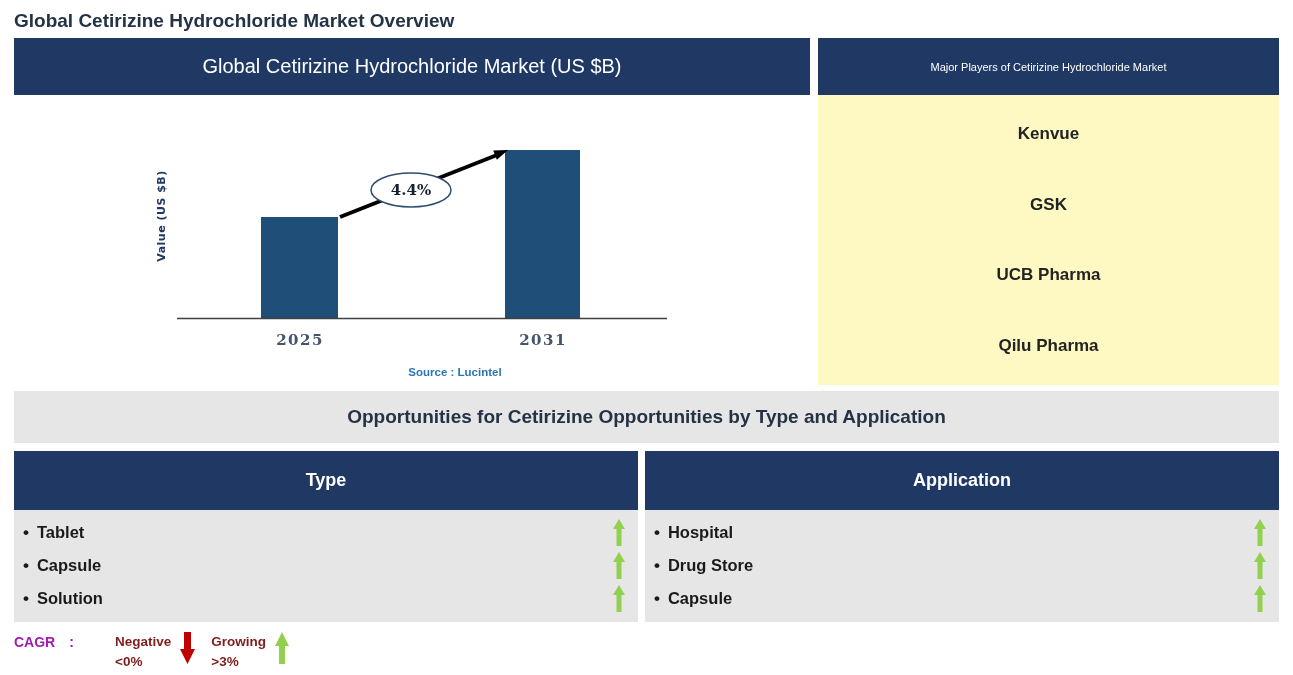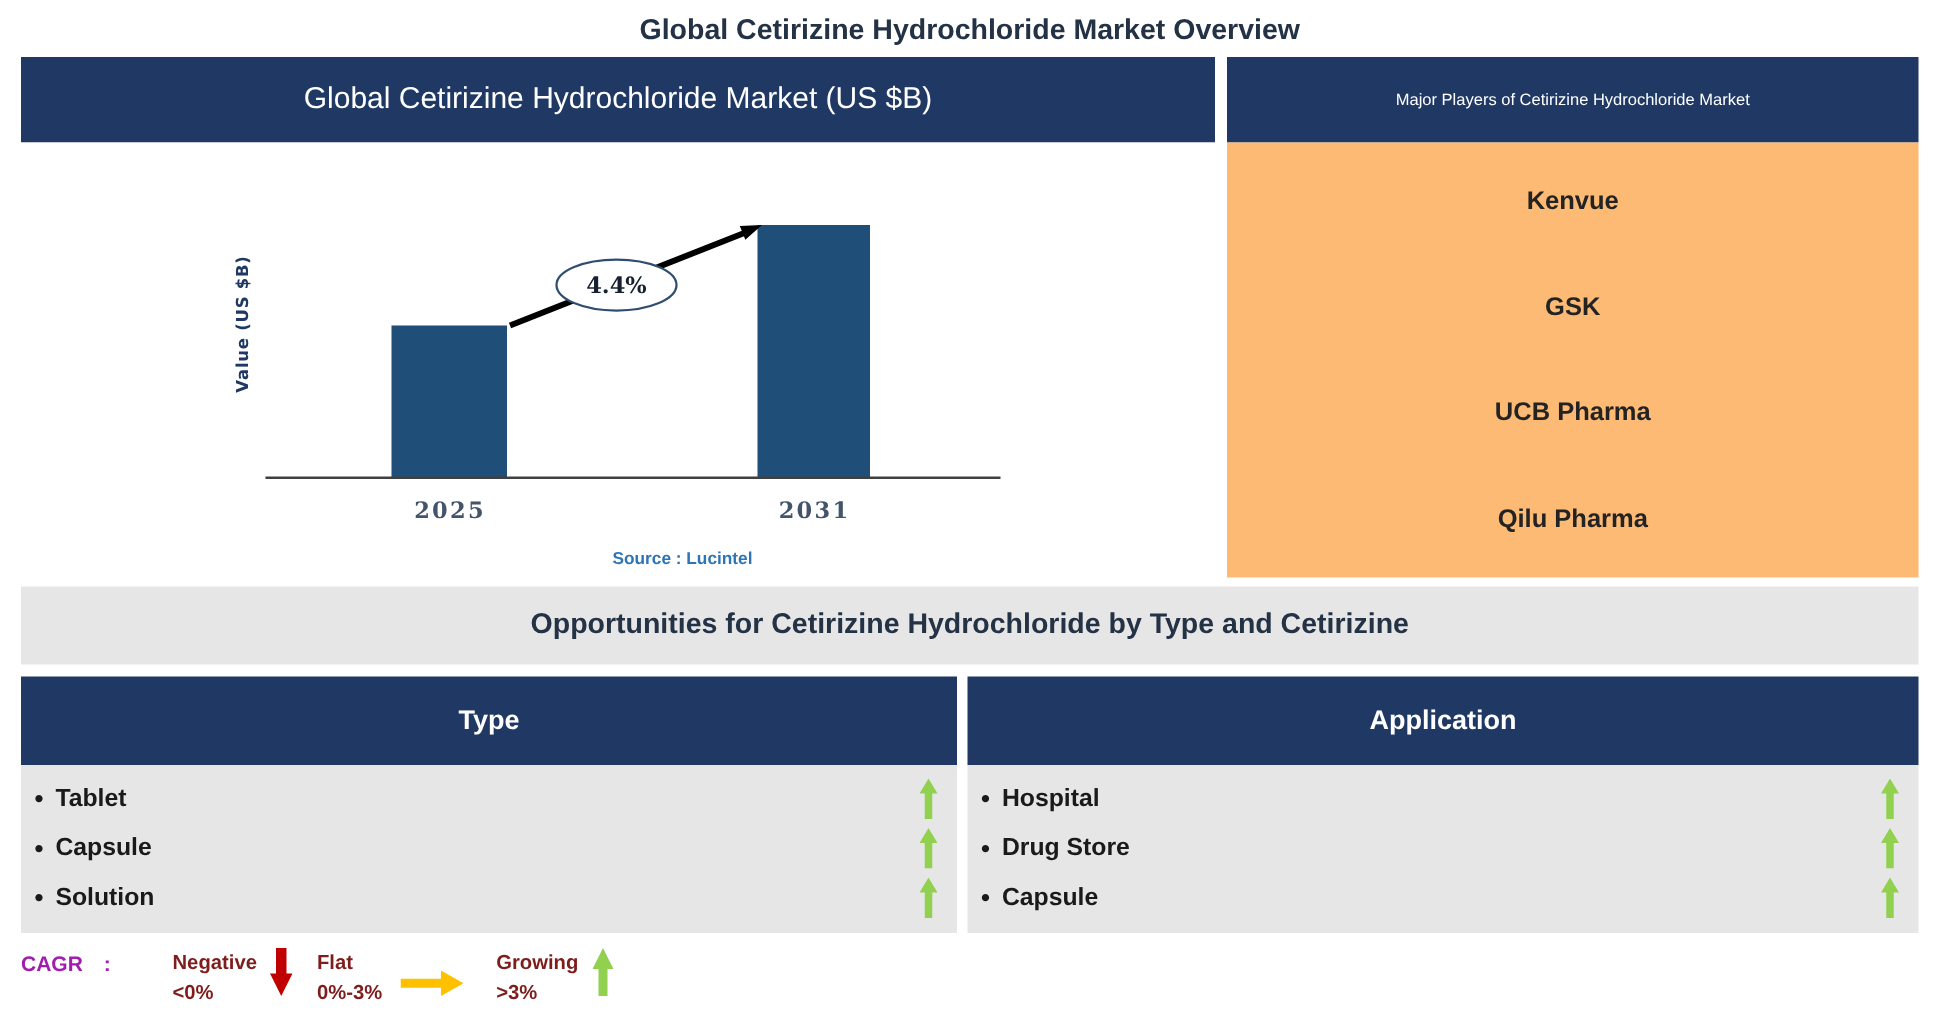--- a/index.html
+++ b/index.html
@@ -2,36 +2,36 @@
 <html><head>
 <meta charset="utf-8">
 <style>
   * { box-sizing: border-box; }
   html,body { margin:0; padding:0; }
   body {
     width:1293px; height:675px; background:#ffffff;
     font-family:"Liberation Sans", sans-serif; overflow:hidden;
   }
   .main-title {
-    margin:10px 14px 6px; text-align:center;
+    margin:10px 14px 6px; text-align:left;
     font-size:19px; font-weight:bold; color:#243245;
   }
   .row { display:flex; margin:0 14px; }
   .top-row { gap:8px; }
   .chart-panel { width:796px; }
   .players-panel { flex:1; display:flex; flex-direction:column; }
   .panel-header {
     height:57px; background:#1F3864; color:#ffffff;
     display:flex; align-items:center; justify-content:center;
     font-weight:normal; font-size:20px;
   }
   .panel-header.small { font-size:11px; }
   .chart-body { width:796px; height:290px; background:#ffffff; }
   .players-body {
-    flex:1; height:285px; background:#fdba74;
+    flex:1; height:285px; background:#fef9c3;
     display:flex; flex-direction:column; justify-content:space-around;
     padding:4px 0; 
   }
   .player {
     text-align:center; font-weight:bold; font-size:17px; color:#232323;
   }
   .banner {
     margin:6px 14px 0; height:52px; background:#E7E6E6;
     display:flex; align-items:center; justify-content:center;
     font-weight:bold; font-size:19px; color:#243245;
@@ -99,21 +99,21 @@
       <div class="panel-header small">Major Players of Cetirizine Hydrochloride Market</div>
       <div class="players-body">
         <div class="player">Kenvue</div>
         <div class="player">GSK</div>
         <div class="player">UCB Pharma</div>
         <div class="player">Qilu Pharma</div>
       </div>
     </div>
   </div>
 
-  <div class="banner">Opportunities for Cetirizine Hydrochloride by Type and Cetirizine</div>
+  <div class="banner">Opportunities for Cetirizine Opportunities by Type and Application</div>
 
   <div class="row cols-row">
     <div class="opp-col first">
       <div class="col-header">Type</div>
       <div class="col-body">
         <div class="opp-item">
           <span class="bullet">•</span>
           <span class="opp-label">Tablet</span>
           <svg class="opp-arrow" width="12" height="27" viewBox="0 0 12 27">
             <polygon points="6,0 12,10 8.5,10 8.5,27 3.5,27 3.5,10 0,10" fill="#92D050"></polygon>
@@ -173,29 +173,20 @@
     <div class="legend-item">
       <div class="legend-text">
         <div>Negative</div>
         <div>&lt;0%</div>
       </div>
       <svg class="legend-arrow" width="15" height="32" viewBox="0 0 15 32">
         <polygon points="4,0 11,0 11,17 15,17 7.5,32 0,17 4,17" fill="#C00000"></polygon>
       </svg>
     </div>
 
-    <div class="legend-item">
-      <div class="legend-text">
-        <div>Flat</div>
-        <div>0%-3%</div>
-      </div>
-      <svg class="legend-arrow right-a" width="42" height="17" viewBox="0 0 42 17">
-        <polygon points="0,5.5 27,5.5 27,0 42,8.5 27,17 27,11.5 0,11.5" fill="#FFC000"></polygon>
-      </svg>
-    </div>
 
     <div class="legend-item">
       <div class="legend-text">
         <div>Growing</div>
         <div>&gt;3%</div>
       </div>
       <svg class="legend-arrow" width="14" height="32" viewBox="0 0 14 32">
         <polygon points="7,0 14,14 10,14 10,32 4,32 4,14 0,14" fill="#92D050"></polygon>
       </svg>
     </div>

